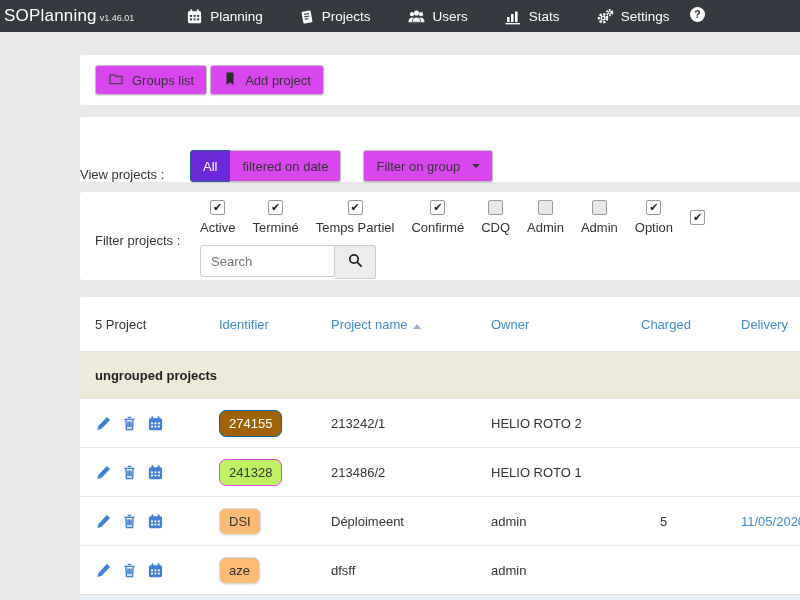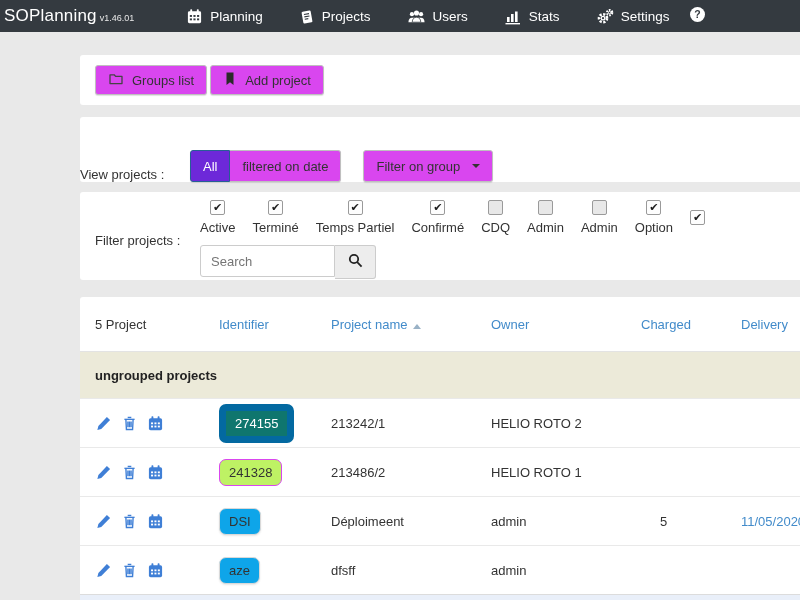--- a/index.html
+++ b/index.html
@@ -76,23 +76,23 @@
     border-right:4px solid transparent;border-bottom:5px solid #9ab2c6;margin-left:5px;}
   tr.group-row td{background:#ecead9;height:46px;font-weight:bold;color:#222;padding-left:15px;}
   tr.data-row td{height:48px;border-top:1px solid #e9e9e9;}
   tr.data-row td.cell-actions{padding-left:15px;}
   tr.sliver-row td{background:#e9eff9;height:10px;border-top:1px solid #dcdcdc;padding:0;}
   .acts{display:flex;align-items:center;gap:9px;}
   .act{cursor:pointer;display:inline-flex;}
   .badge{
     display:inline-block;padding:5px 9px;border-radius:7px;font-size:13px;cursor:pointer;
   }
-  .badge[data-style="blue"]{background:#0f766e;border:7px solid #0369a1;color:#fff;}
+  .badge[data-style="blue"]{background:#a16207;border:1px solid #0369a1;color:#fff;}
   .badge[data-style="yellow"]{background:#bef264;border:1px solid #d946ef;color:#333;}
-  .badge[data-style="plain"]{background:#0ea5e9;border:1px solid #d9d9d9;color:#333;box-shadow:0 1px 2px rgba(0,0,0,.1);}
+  .badge[data-style="plain"]{background:#fdba74;border:1px solid #d9d9d9;color:#333;box-shadow:0 1px 2px rgba(0,0,0,.1);}
   td.cell-charged{padding-left:38px;}
   td.cell-delivery{color:#428bca;cursor:pointer;}
 </style>
 </head>
 <body>
 
 <svg width="0" height="0" style="position:absolute">
   <defs>
     <symbol id="i-pencil" viewBox="0 0 16 16">
       <path d="M11.2 1.8l3 3-8.3 8.3-3.7 1 1-3.7z" fill="#3f7fd6"></path>

